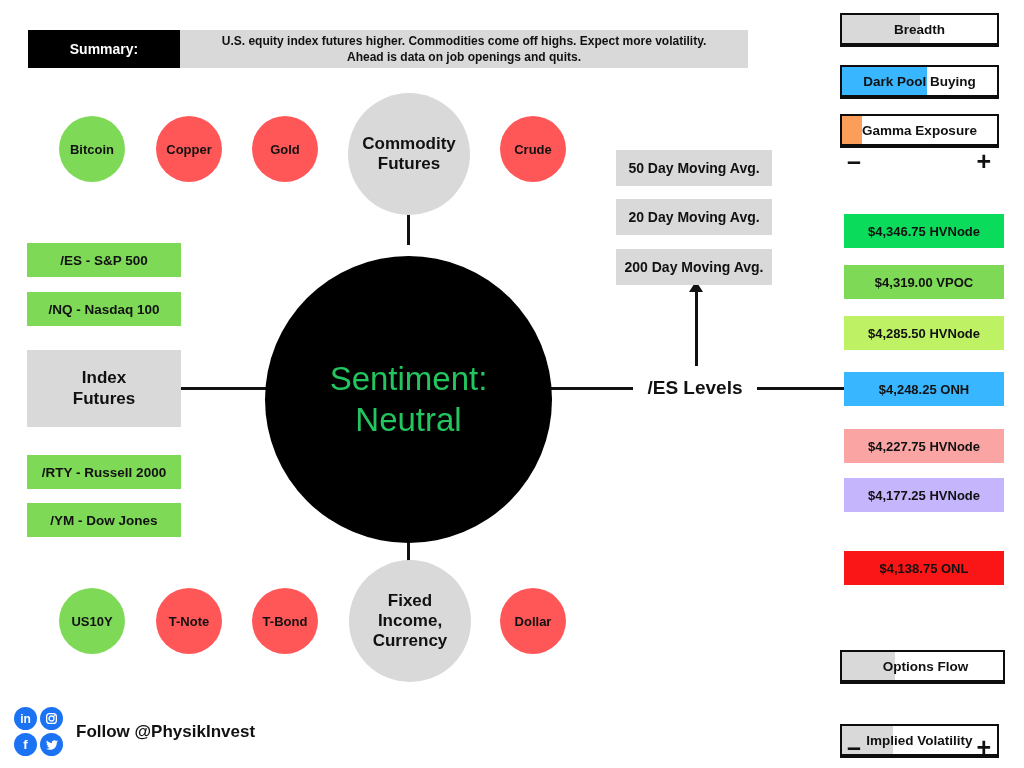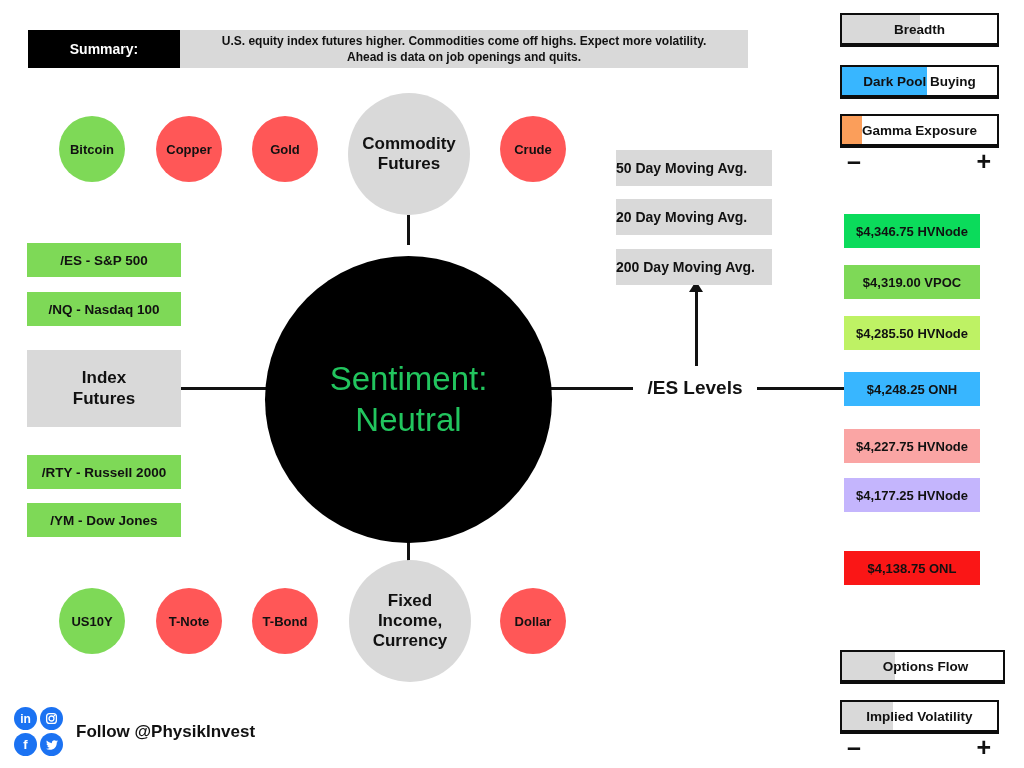--- a/index.html
+++ b/index.html
@@ -24,37 +24,37 @@
                  justify-content:center;font-weight:500;font-size:33px;line-height:1.22;z-index:2;}
   
   .sidebox{position:absolute;left:27px;width:154px;height:34px;
            display:flex;align-items:center;justify-content:center;
            font-weight:700;font-size:13.5px;}
   .hub-box{position:absolute;left:27px;top:350px;width:154px;height:77px;background:#D9D9D9;
            display:flex;flex-direction:column;align-items:center;justify-content:center;
            font-weight:700;font-size:17px;line-height:1.2;z-index:1;}
   
   .ma-box{position:absolute;left:616px;width:156px;height:36px;background:#D9D9D9;
-          display:flex;align-items:center;justify-content:flex-start;font-weight:700;font-size:14px;}
+          display:flex;align-items:center;justify-content:center;font-weight:700;font-size:14px;}
   .es-label{position:absolute;left:633px;top:377px;width:124px;text-align:center;
             font-size:19px;font-weight:700;}
   .h-line{position:absolute;height:3px;background:#111;}
   .v-line{position:absolute;width:3px;background:#111;}
   .arrow-head{position:absolute;width:0;height:0;border-left:7px solid transparent;
               border-right:7px solid transparent;border-bottom:11px solid #111;}
   
   .gauge{position:absolute;left:840px;width:155px;height:28px;background:#fff;
          border:2px solid #0d0d0d;border-bottom-width:4px;overflow:hidden;
          display:flex;align-items:center;justify-content:center;}
   .gauge-fill{position:absolute;left:0;top:0;bottom:0;}
   .gauge-label{position:relative;z-index:1;font-weight:700;font-size:13.5px;white-space:nowrap;}
   .scale-row{position:absolute;left:847px;width:144px;height:20px;display:flex;
              justify-content:space-between;align-items:center;font-size:25px;font-weight:800;line-height:1;}
   
-  .level{position:absolute;left:844px;width:136px;height:34px;
+  .level{position:absolute;left:844px;width:160px;height:34px;
          display:flex;align-items:center;justify-content:center;
          font-weight:700;font-size:13px;white-space:nowrap;}
   
   .social-grid{position:absolute;left:14px;top:707px;display:grid;
                grid-template-columns:23px 23px;grid-auto-rows:23px;gap:3px;}
   .social-icon{width:23px;height:23px;border-radius:50%;background:#1B72F2;color:#fff;
                display:flex;align-items:center;justify-content:center;
                font-weight:700;font-size:11px;cursor:pointer;}
   .follow{position:absolute;left:76px;top:722px;font-size:17px;font-weight:700;}
 </style>
@@ -181,21 +181,21 @@
       <span>$4,177.25 HVNode</span>
     </div>
   <div class="level" style="top: 516px; background: rgb(250, 22, 22); margin-top: 35px;">
       <span>$4,138.75 ONL</span>
     </div>
 
   <div class="gauge" style="top:650px;padding-left:6px;">
     <div class="gauge-fill" style="background: rgb(217, 217, 217); width: 33%;"></div>
     <span class="gauge-label">Options Flow</span>
   </div>
-  <div class="gauge" style="top:700px;text-align:center;">
+  <div class="gauge" style="top:724px;text-align:center;">
     <div class="gauge-fill" style="background: rgb(217, 217, 217); width: 33%;"></div>
     <span class="gauge-label">Implied Volatility</span>
   </div>
   <div class="scale-row" style="top:737px;">
     <span>–</span>
     <span>+</span>
   </div>
 
   <div class="social-grid">
     <div class="social-icon">

